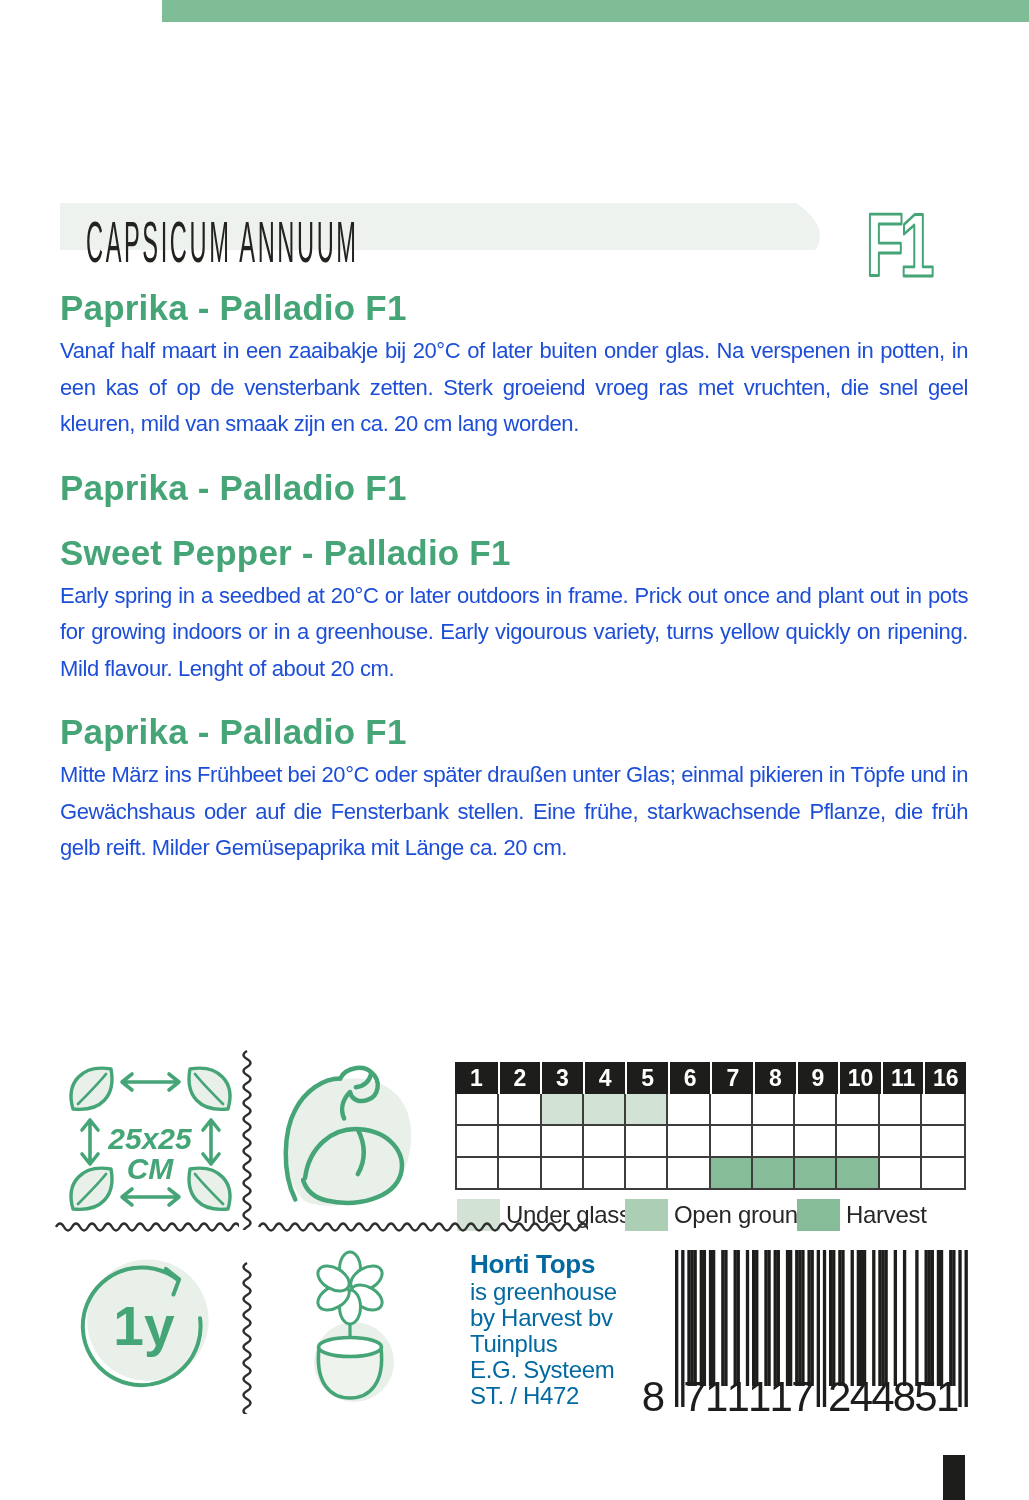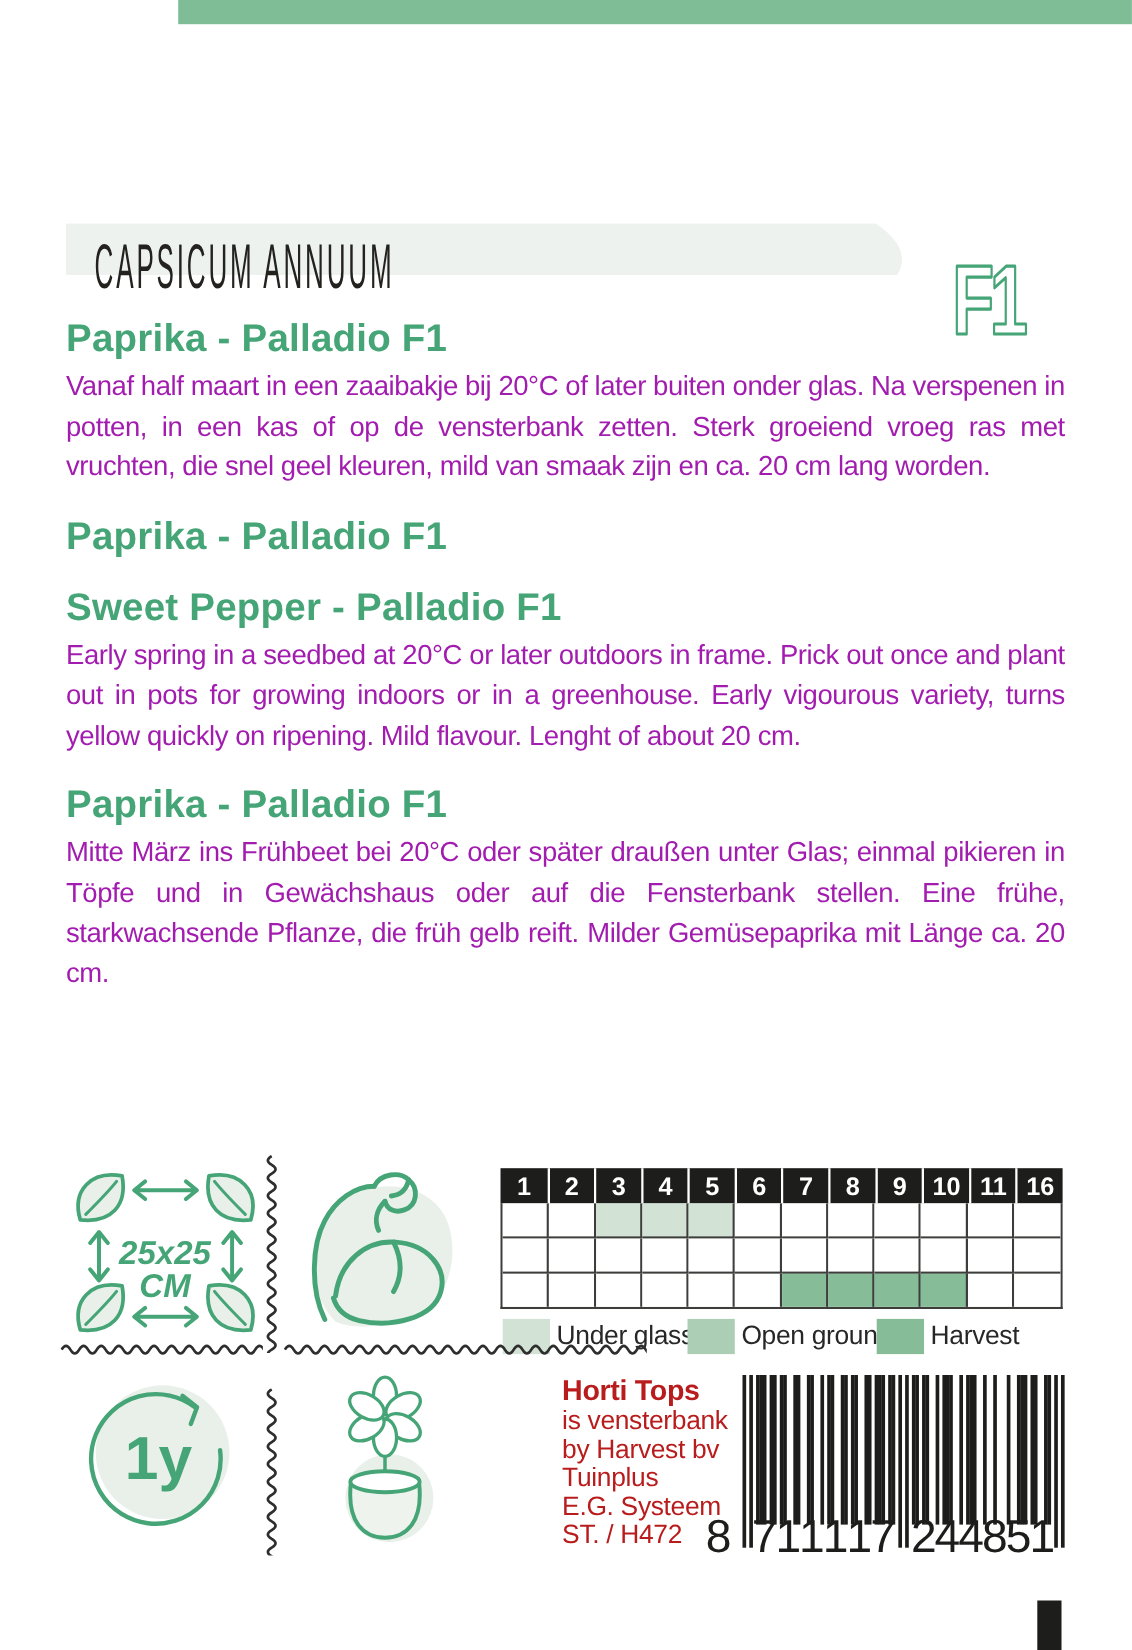--- a/index.html
+++ b/index.html
@@ -6,46 +6,46 @@
   .page{position:relative;width:1029px;height:1500px;background:#fff;overflow:hidden;
         font-family:"Liberation Sans",sans-serif;color:#262626;}
   
   .topbar{position:absolute;left:162px;top:0;width:867px;height:22px;background:#7fbd96;}
   
   .title-band{position:absolute;left:60px;top:203px;width:780px;height:47px;background:#edf2ee;
               clip-path:path('M0 0 H736 Q784 33 736 66 H0 Z');}
   .species-title{position:absolute;left:26px;top:8px;font-size:37px;letter-spacing:4px;
                  color:#23221e;font-weight:500;white-space:nowrap;
                  transform:scale(0.64,1.55);transform-origin:left top;}
-  .f1-badge{position:absolute;left:853px;top:190px;margin-top:28px;}
+  .f1-badge{position:absolute;left:853px;top:190px;}
   
   .content{position:absolute;left:60px;width:908px;top:288px;}
   .sec{margin-bottom:25px;}
   .sec h2{margin:0 0 5px 0;font-size:35px;font-weight:bold;color:#46a577;letter-spacing:0.2px;}
-  .sec p{margin:0;font-size:25px;line-height:36.5px;text-align:justify;letter-spacing:-0.4px;color:#a21caf;}
+  .sec p{margin:0;font-size:22px;line-height:36.5px;text-align:justify;letter-spacing:-0.4px;color:#1d4ed8;}
   
   .abs{position:absolute;}
   
   .cal{position:absolute;left:455px;top:1062px;width:511px;}
   .cal-head{display:grid;grid-template-columns:repeat(12,1fr);}
   .cal-h{background:#1d1d1b;color:#fff;font-weight:bold;text-align:center;height:32px;
          line-height:33px;font-size:23px;border-left:2px solid #fff;}
   .cal-h:first-child{border-left:none;}
   .cal-body{border:2px solid #3d3d3b;border-top:none;}
   .cal-row{display:grid;grid-template-columns:repeat(12,1fr);}
   .cal-c{border-right:2px solid #3d3d3b;border-bottom:2px solid #3d3d3b;height:30px;background:#fff;}
   .cal-c:nth-child(12n){border-right:none;}
   .cal-row:last-child .cal-c{border-bottom:none;}
   
   .legend{position:absolute;top:1199px;left:0;width:1029px;height:34px;}
   .leg-item{position:absolute;display:flex;align-items:center;}
   .leg-sw{display:inline-block;width:43px;height:32px;}
   .leg-lb{font-size:24px;letter-spacing:-0.3px;margin-left:6px;color:#272727;}
   
-  .dist{position:absolute;left:470px;top:1251px;font-size:24px;line-height:26px;color:#b91c1c;letter-spacing:-0.3px;margin-left:41px;}
+  .dist{position:absolute;left:470px;top:1251px;font-size:24px;line-height:26px;color:#0369a1;letter-spacing:-0.3px;}
   .dist .name{font-weight:bold;font-size:26px;margin-bottom:2px;}
   
   .print-mark{position:absolute;left:943px;top:1455px;width:22px;height:45px;background:#1d1d1b;}
   svg text{font-family:"Liberation Sans",sans-serif;}
 </style>
 </head>
 <body>
 
 <div class="page">
 
@@ -240,21 +240,21 @@
             <ellipse cx="56" cy="21" rx="10.5" ry="17" fill="#ffffff" stroke="#46a577" stroke-width="3"></ellipse>
           </g>
       </g>
       <path d="M25,100 C21,136 37,150 56,150 C75,150 91,136 87,100" fill="#eef3ee" stroke="#46a577" stroke-width="3.6"></path>
       <ellipse cx="56" cy="99" rx="31.5" ry="9.5" fill="#ffffff" stroke="#46a577" stroke-width="3.6"></ellipse>
     </svg>
   </div>
 
   <div class="dist">
     <div class="name">Horti Tops</div>
-    <div>is vensterbank</div>
+    <div>is greenhouse</div>
     <div>by Harvest bv</div>
     <div>Tuinplus</div>
     <div>E.G. Systeem</div>
     <div>ST. / H472</div>
   </div>
 
   <div class="abs" style="left:630px;top:1250px;">
     <svg id="barcode-svg" width="352" height="166" viewBox="0 0 352 166">
         <rect x="45.00" y="0" width="3.33" height="157" fill="#1d1d1b"></rect>
         <rect x="51.16" y="0" width="3.33" height="157" fill="#1d1d1b"></rect>

